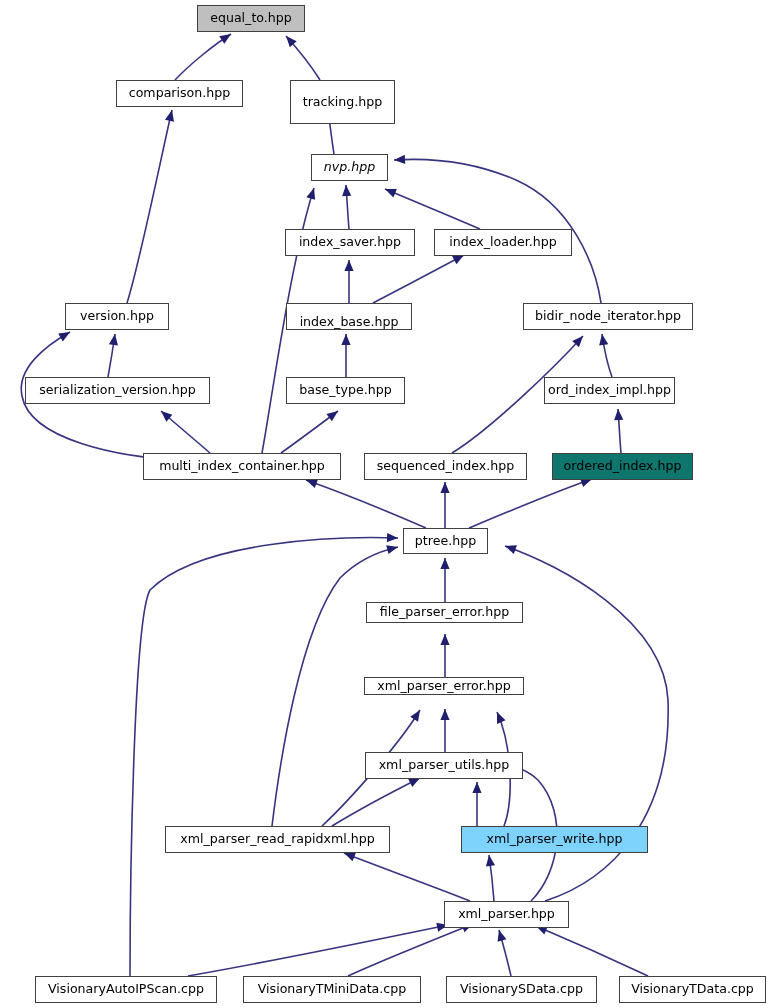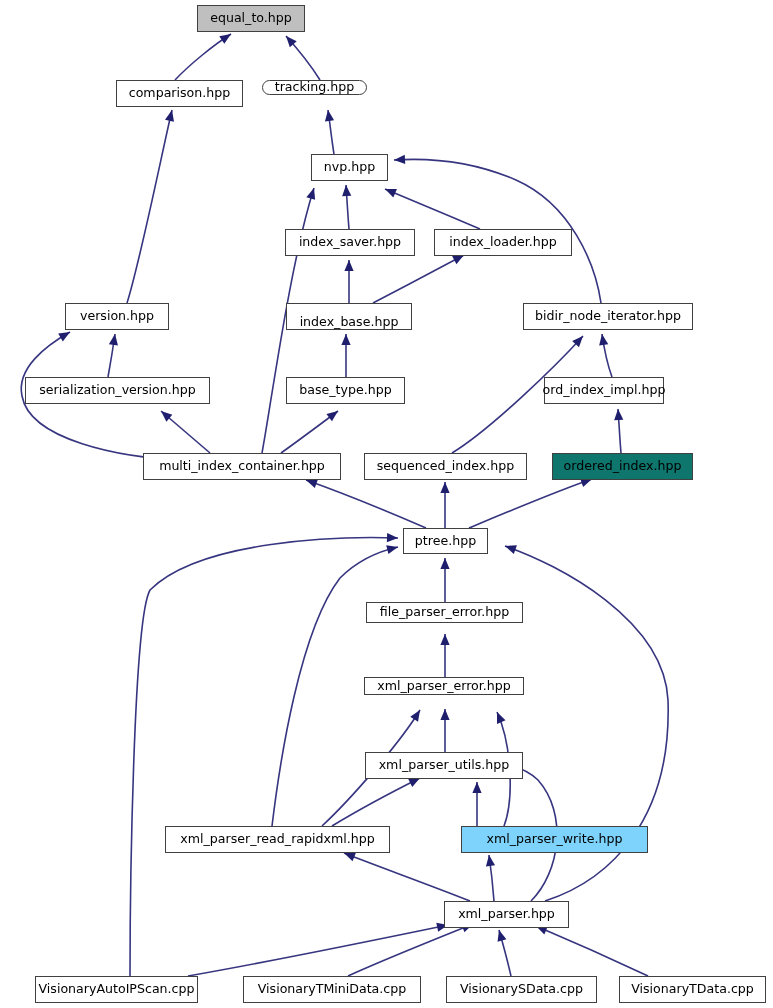--- a/index.html
+++ b/index.html
@@ -135,24 +135,24 @@
       <path class="edge-path" d="M 648,976 C 614,960 562,937 536,926" stroke="#37357f"></path>
       <polygon points="0,0 -11,-4.6 -11,4.6" class="arrow-head" fill="#1f1f6e" transform="translate(536,926) rotate(-156.94712440232996)"></polygon>
     </svg>
   <div id="nodes">
       <div class="node-box highlight" style="left: 197px; top: 5px; width: 108px; height: 27px; background: rgb(191, 191, 191); border-color: rgb(64, 64, 64);">
         <span class="node-label">equal_to.hpp</span>
       </div>
       <div class="node-box" style="left: 116px; top: 80px; width: 127px; height: 27px; background: rgb(255, 255, 255); border-color: rgb(64, 64, 64);">
         <span class="node-label">comparison.hpp</span>
       </div>
-      <div class="node-box" style="left: 262px; top: 80px; width: 105px; height: 15px; background: rgb(255, 255, 255); border-color: rgb(64, 64, 64); border-radius: 11px;">
+      <div class="node-box" style="left: 290px; top: 80px; width: 105px; height: 44px; background: rgb(255, 255, 255); border-color: rgb(64, 64, 64);">
         <span class="node-label">tracking.hpp</span>
       </div>
-      <div class="node-box" style="left: 311px; top: 154px; width: 77px; height: 27px; background: rgb(255, 255, 255); border-color: rgb(64, 64, 64);">
+      <div class="node-box" style="left: 311px; top: 154px; width: 77px; height: 27px; background: rgb(255, 255, 255); border-color: rgb(64, 64, 64); font-style: italic;">
         <span class="node-label">nvp.hpp</span>
       </div>
       <div class="node-box" style="left: 285px; top: 229px; width: 130px; height: 27px; background: rgb(255, 255, 255); border-color: rgb(64, 64, 64);">
         <span class="node-label">index_saver.hpp</span>
       </div>
       <div class="node-box" style="left: 434px; top: 229px; width: 138px; height: 27px; background: rgb(255, 255, 255); border-color: rgb(64, 64, 64);">
         <span class="node-label">index_loader.hpp</span>
       </div>
       <div class="node-box" style="left: 65px; top: 303px; width: 104px; height: 27px; background: rgb(255, 255, 255); border-color: rgb(64, 64, 64);">
         <span class="node-label">version.hpp</span>
@@ -162,21 +162,21 @@
       </div>
       <div class="node-box" style="left: 523px; top: 303px; width: 170px; height: 27px; background: rgb(255, 255, 255); border-color: rgb(64, 64, 64);">
         <span class="node-label">bidir_node_iterator.hpp</span>
       </div>
       <div class="node-box" style="left: 25px; top: 377px; width: 185px; height: 27px; background: rgb(255, 255, 255); border-color: rgb(64, 64, 64);">
         <span class="node-label">serialization_version.hpp</span>
       </div>
       <div class="node-box" style="left: 286px; top: 377px; width: 119px; height: 27px; background: rgb(255, 255, 255); border-color: rgb(64, 64, 64);">
         <span class="node-label">base_type.hpp</span>
       </div>
-      <div class="node-box" style="left: 544px; top: 377px; width: 120px; height: 27px; background: rgb(255, 255, 255); border-color: rgb(64, 64, 64);">
+      <div class="node-box" style="left: 544px; top: 377px; width: 131px; height: 27px; background: rgb(255, 255, 255); border-color: rgb(64, 64, 64);">
         <span class="node-label">ord_index_impl.hpp</span>
       </div>
       <div class="node-box" style="left: 143px; top: 453px; width: 198px; height: 27px; background: rgb(255, 255, 255); border-color: rgb(64, 64, 64);">
         <span class="node-label">multi_index_container.hpp</span>
       </div>
       <div class="node-box" style="left: 364px; top: 453px; width: 163px; height: 27px; background: rgb(255, 255, 255); border-color: rgb(64, 64, 64);">
         <span class="node-label">sequenced_index.hpp</span>
       </div>
       <div class="node-box" style="left: 552px; top: 453px; width: 141px; height: 27px; background: #0f766e; border-color: rgb(64, 64, 64);">
         <span class="node-label">ordered_index.hpp</span>
@@ -195,21 +195,21 @@
       </div>
       <div class="node-box" style="left: 165px; top: 826px; width: 225px; height: 27px; background: rgb(255, 255, 255); border-color: rgb(64, 64, 64); justify-content: center;">
         <span class="node-label">xml_parser_read_rapidxml.hpp</span>
       </div>
       <div class="node-box" style="left: 413px; top: 826px; width: 187px; height: 27px; background: #7dd3fc; border-color: rgb(64, 64, 64); margin-left: 48px;">
         <span class="node-label">xml_parser_write.hpp</span>
       </div>
       <div class="node-box" style="left: 444px; top: 901px; width: 125px; height: 27px; background: rgb(255, 255, 255); border-color: rgb(64, 64, 64);">
         <span class="node-label">xml_parser.hpp</span>
       </div>
-      <div class="node-box" style="left: 35px; top: 976px; width: 163px; height: 27px; background: rgb(255, 255, 255); border-color: rgb(64, 64, 64);">
+      <div class="node-box" style="left: 35px; top: 976px; width: 182px; height: 27px; background: rgb(255, 255, 255); border-color: rgb(64, 64, 64);">
         <span class="node-label">VisionaryAutoIPScan.cpp</span>
       </div>
       <div class="node-box" style="left: 243px; top: 976px; width: 178px; height: 27px; background: rgb(255, 255, 255); border-color: rgb(64, 64, 64);">
         <span class="node-label">VisionaryTMiniData.cpp</span>
       </div>
       <div class="node-box" style="left: 446px; top: 976px; width: 151px; height: 27px; background: rgb(255, 255, 255); border-color: rgb(64, 64, 64);">
         <span class="node-label">VisionarySData.cpp</span>
       </div>
       <div class="node-box" style="left: 619px; top: 976px; width: 147px; height: 27px; background: rgb(255, 255, 255); border-color: rgb(64, 64, 64);">
         <span class="node-label">VisionaryTData.cpp</span>

